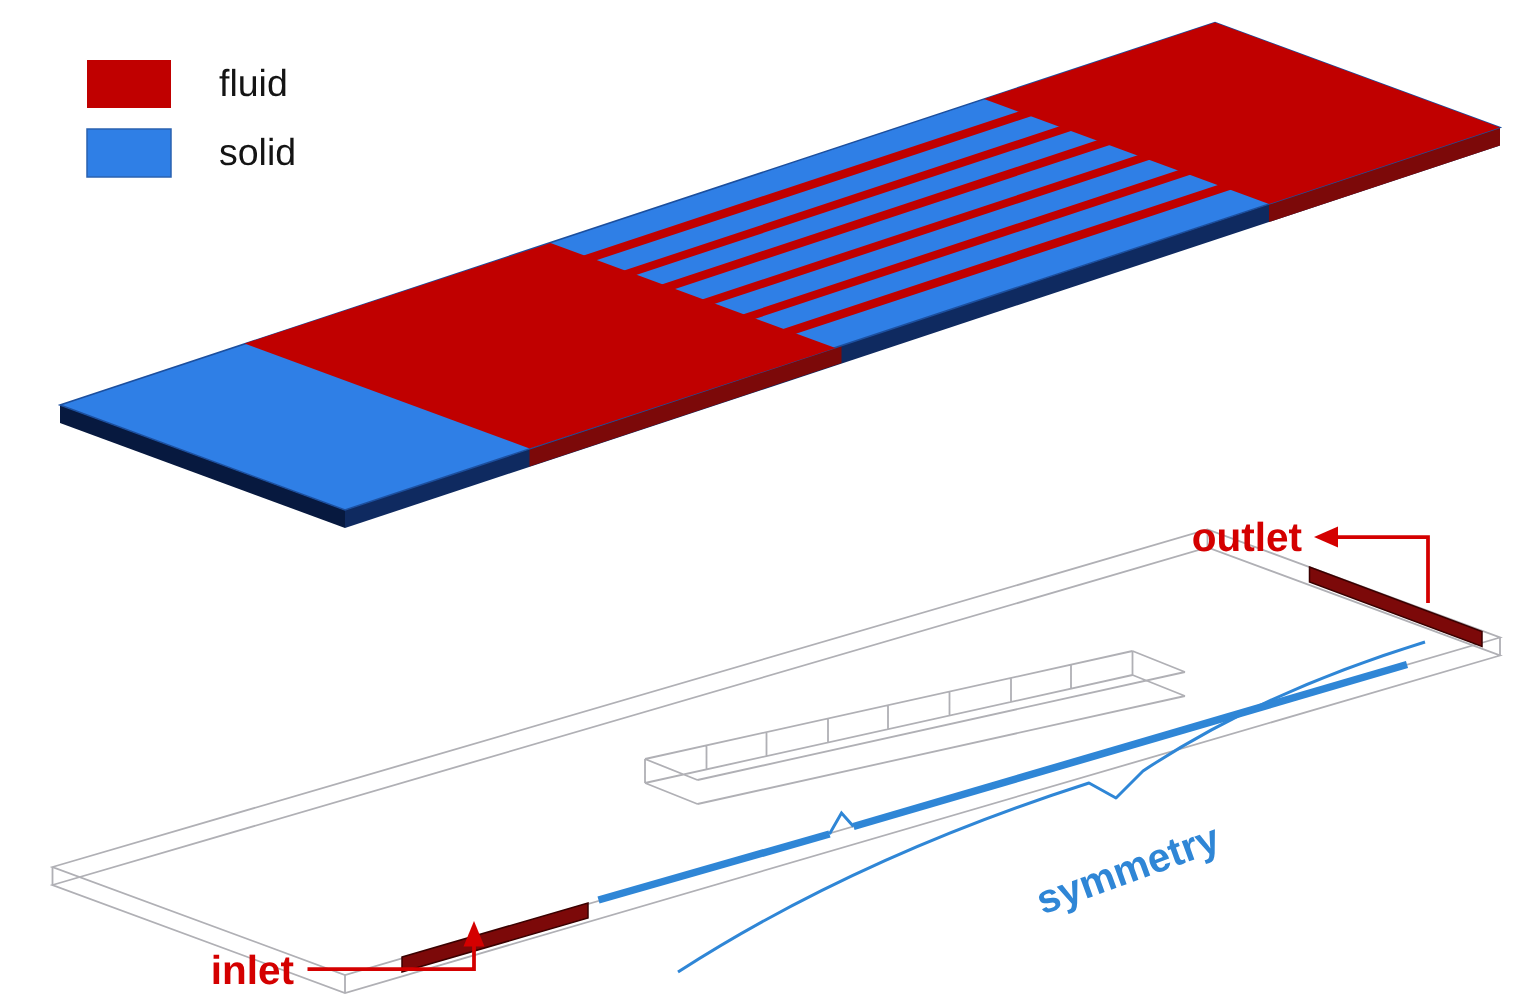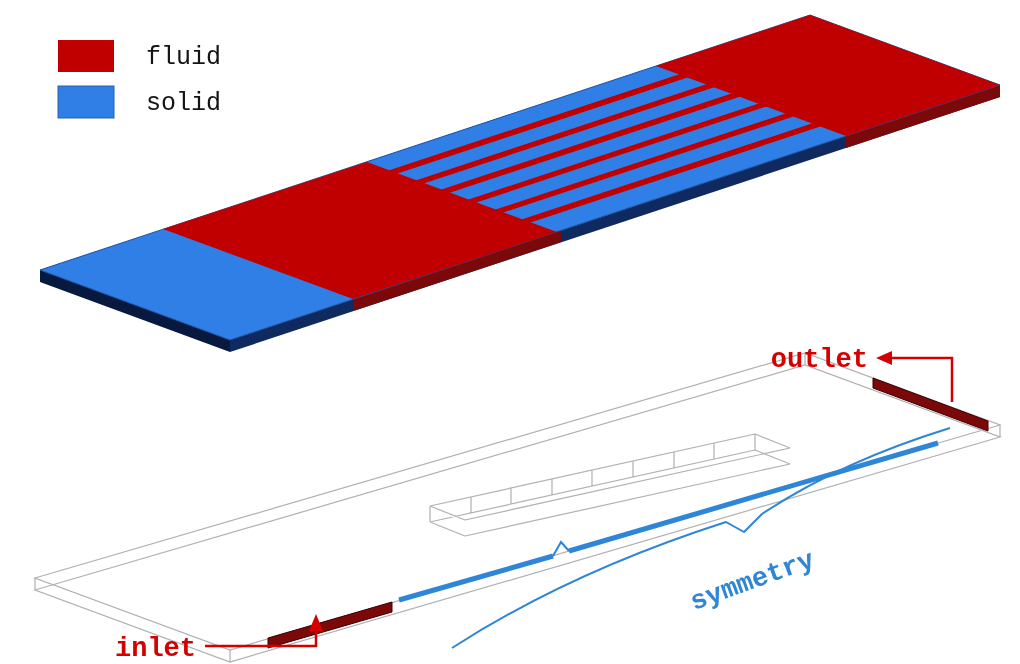--- a/index.html
+++ b/index.html
@@ -1,18 +1,18 @@
 <!DOCTYPE html>
 <html><head>
 <meta charset="utf-8">
 <style>
   html,body{margin:0;padding:0;background:#ffffff;}
   .canvas{
     width:1020px;height:664px;background:#ffffff;position:relative;
-    font-family:Liberation Mono, monospace;overflow:hidden;
+    font-family:Liberation Sans, sans-serif;overflow:hidden;
   }
   svg{display:block;}
   .legend-text{fill:#141414;font-size:25px;}
   .ann-label{font-size:27px;font-weight:bold;}
   .thin-edge{stroke-width:1.2;fill:none;}
 </style>
 </head>
 <body>
 
 <div class="canvas">

